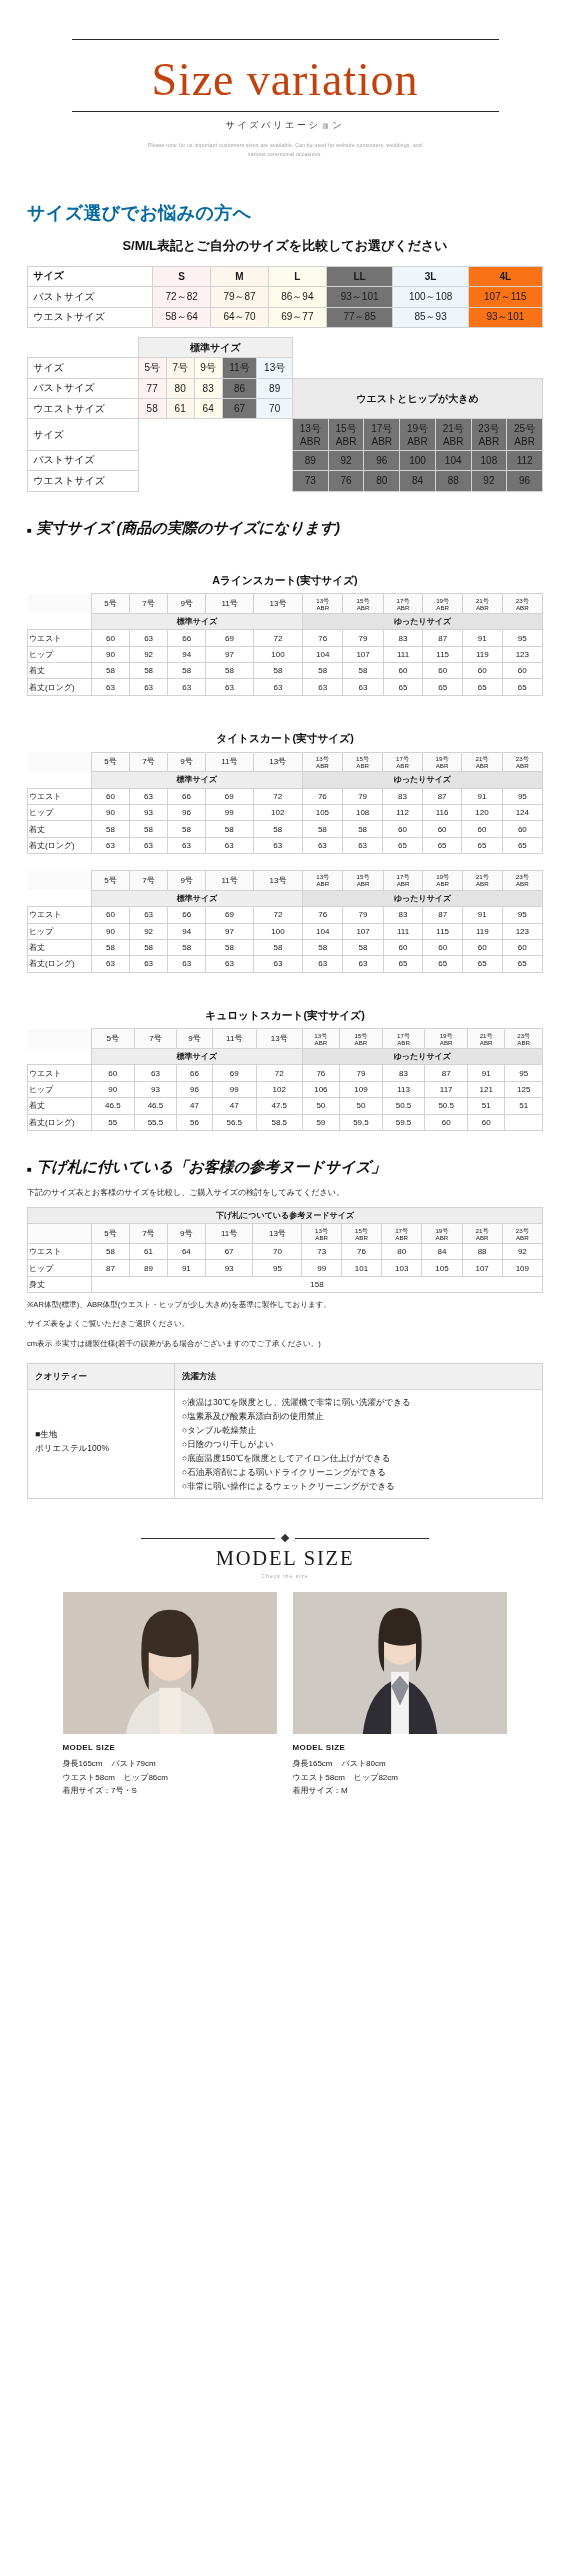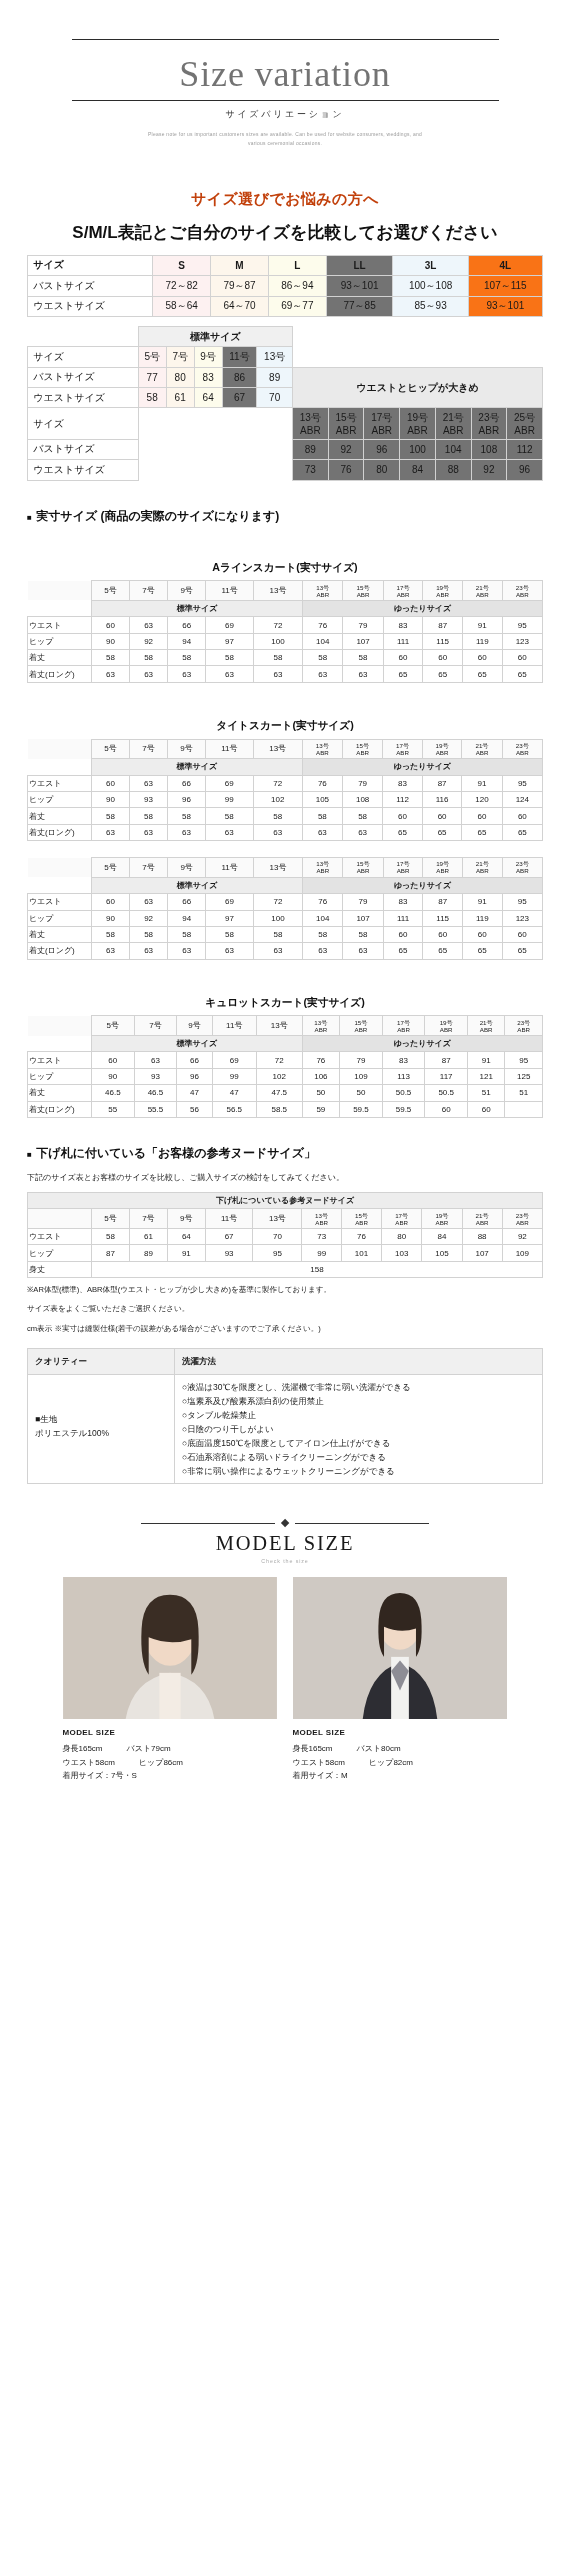--- a/index.html
+++ b/index.html
@@ -10,45 +10,45 @@
     font-family: "Liberation Sans", sans-serif;
     color: #1a1a1a;
     -webkit-font-smoothing: antialiased;
   }
   .page { width: 570px; padding: 0 0 27px 0; }
 
   
   .hero { text-align: center; padding: 34px 0 9px; }
   .hero-title {
     font-family: "Liberation Serif", serif;
-    font-size: 36px;
+    font-size: 46px;
     letter-spacing: 0.9px;
     font-weight: normal;
     margin: 0;
-    color: #737373;
+    color: #c2410c;
   }
   .hero-rule-top, .hero-rule-bottom {
     width: 427px; height: 0.9px; background: #2b2b2b; margin: 5.3px auto;
   }
   .hero-rule-top { margin-bottom: 12.5px; }
   .hero-sub {
     font-size: 9px; letter-spacing: 2.7px; color: #333; margin: 7.1px 0 9px;
   }
   .hero-blurb {
     font-size: 4.9px; line-height: 1.9; color: #9a9a9a; width: 285px;
     margin: 0 auto 9px; letter-spacing: 0.3px;
   }
 
   
   .h-lead {
-    text-align: center; font-size: 15px; font-weight: bold;
-    margin: 23px 0 12.5px; color: #c2410c; letter-spacing: 0.4px;
+    font-size: 18px; font-weight: bold;
+    margin: 23px 0 12.5px; color: #0369a1; letter-spacing: 0.4px;
   }
   .h-sub2 {
-    text-align: center; font-size: 17px; font-weight: bold;
+    text-align: center; font-size: 13px; font-weight: bold;
     margin: 0 0 10.7px; color: #111;
   }
 
   .wrap { width: 516px; margin: 0 auto; }
 
   
   table { border-collapse: collapse; width: 100%; font-size: 10px; }
   td, th { border: 0.9px solid #d2d2d2; padding: 2.7px 1.8px; text-align: center; font-weight: normal; }
   .lbl { text-align: left; padding-left: 5.3px; white-space: nowrap; }
 
@@ -60,21 +60,21 @@
   .c-3l  { background: #eef6fb; }
   .c-4l  { background: #f97316; }
   .hdr-row td { font-weight: bold; }
   .blank { border: none; background: #fff; }
 
   .std-band { background: #f0f0f0; font-weight: bold; }
   .big-band { background: #eaeaea; font-weight: bold; }
 
   
   .bullet {
-    font-size: 12px; font-weight: bold; margin: 27px 0 9px; color: #111;
+    font-size: 15px; font-weight: bold; margin: 27px 0 9px; color: #111; font-style: italic;
   }
   .bullet::before { content: "\25A0"; margin-right: 4.5px; font-size: 8px; }
 
   
   .block { margin-bottom: 16px; }
   .block-title {
     text-align: center; font-size: 10.7px; font-weight: bold;
     padding: 4.5px 0 5.3px; color: #111; margin-top: 32px;
   }
   .itbl { font-size: 8px; }
@@ -108,21 +108,21 @@
   .orn-dia { width: 6.2px; height: 6.2px; background: #333; transform: rotate(45deg); }
 
   .models { display: flex; gap: 16px; width: 445px; margin: 0 auto; }
   .model { width: 214px; }
   .model-photo {
     width: 214px; height: 142px; overflow: hidden; position: relative;
     background: #cfc9c3;
   }
   .model-info { font-size: 8px; line-height: 1.7; margin-top: 7.1px; }
   .model-info .mtitle { font-weight: bold; font-size: 8px; letter-spacing: 0.4px; margin-bottom: 2.7px; }
-  .mrow { display: flex; gap: 24px; }
+  .mrow { display: flex; gap: 9px; }
   .mrow span { display: inline-block; }
 </style>
 </head>
 <body>
 
 <div class="page">
 
   <div class="hero">
     <div class="hero-rule-top"></div>
     <h1 class="hero-title">Size variation</h1>

